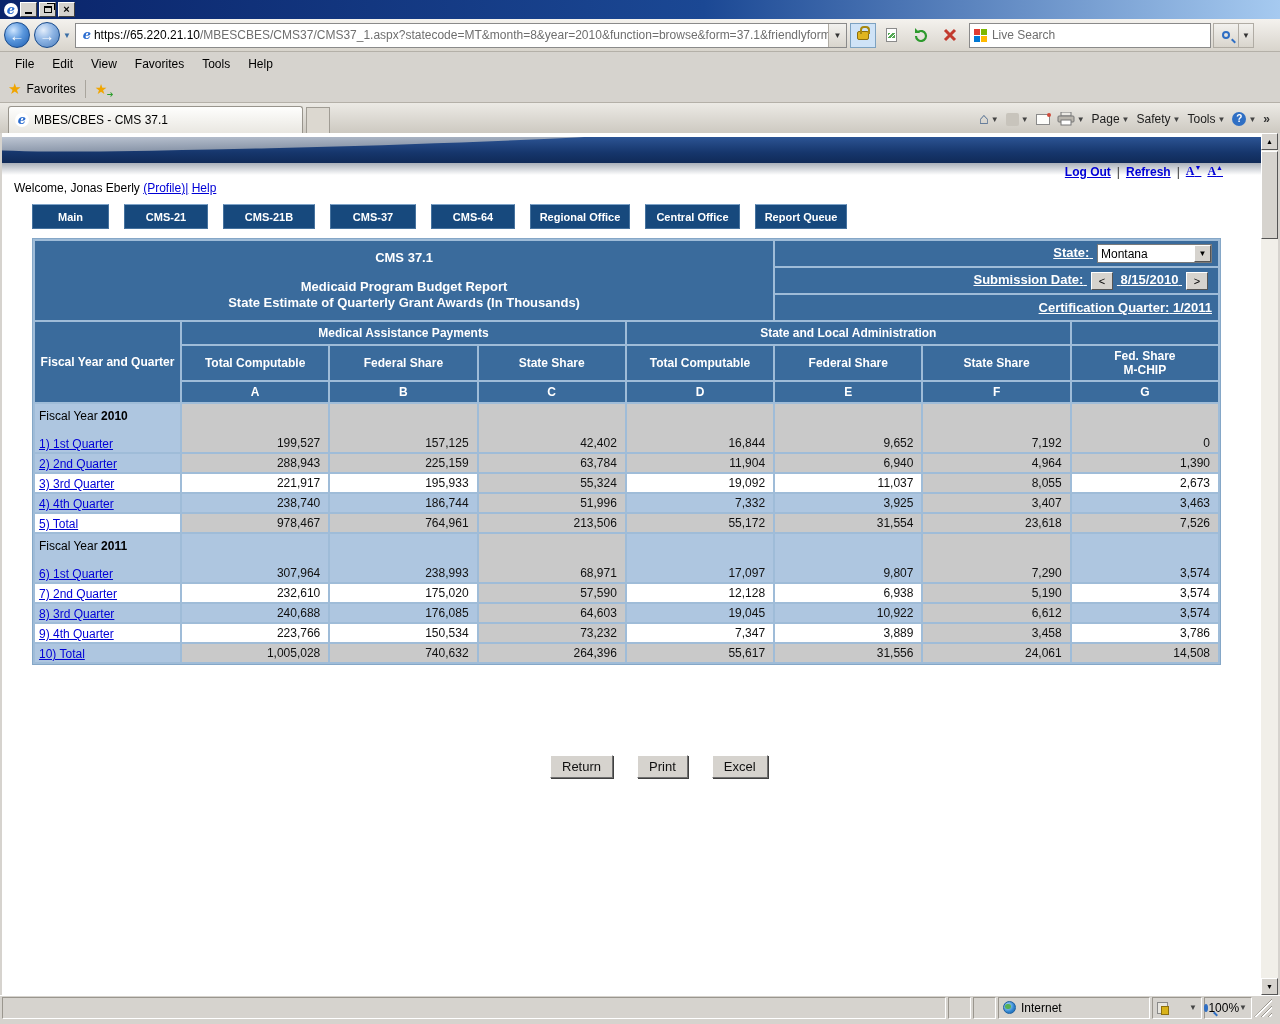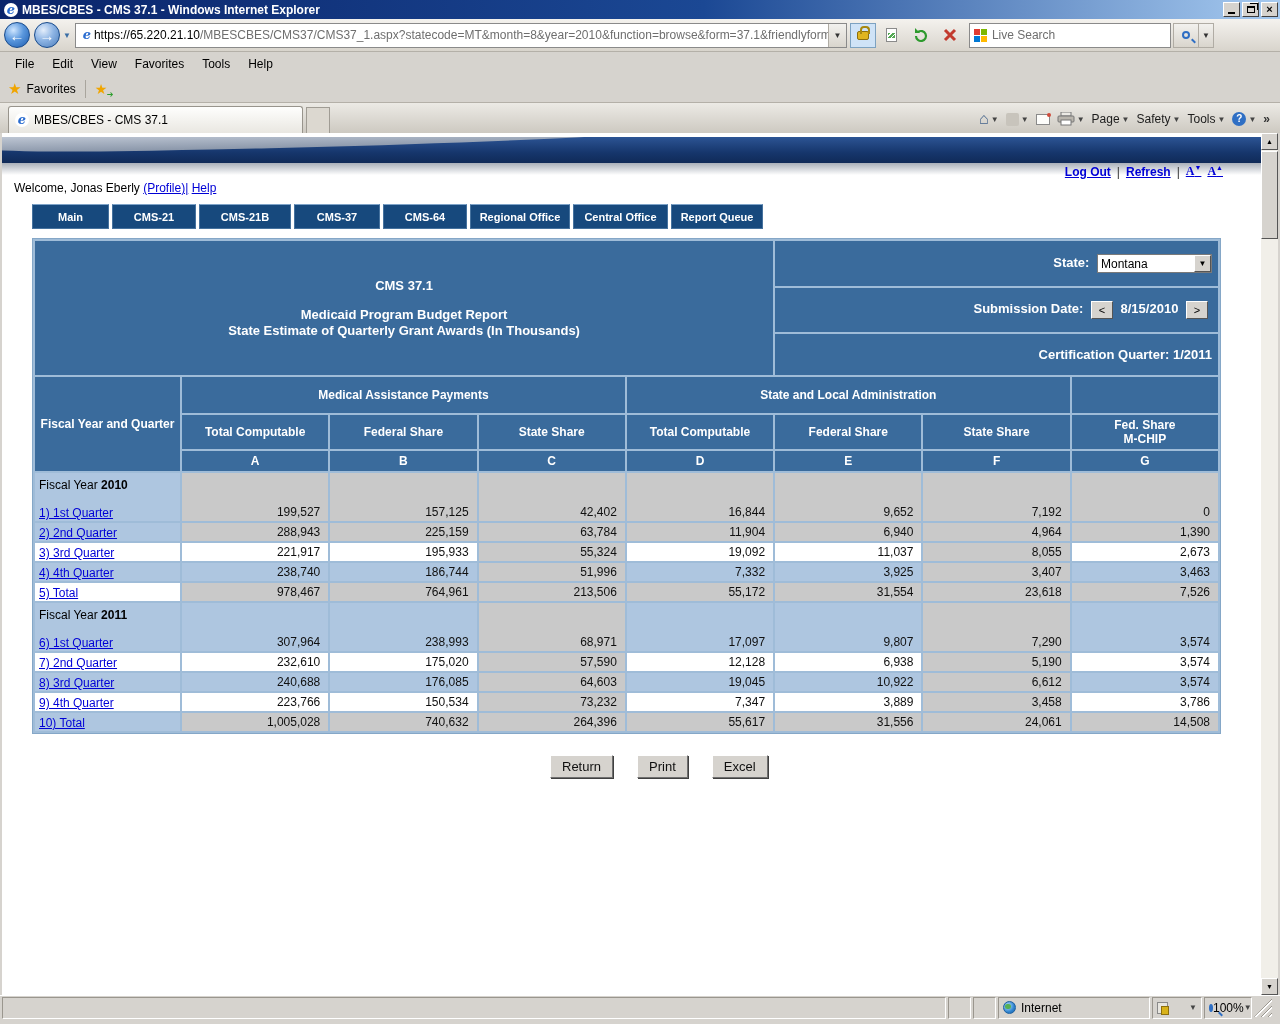--- a/index.html
+++ b/index.html
@@ -51,21 +51,21 @@
   .tool24{width:26px;height:25px;margin-left:3px;border:1px solid transparent;
     display:flex;align-items:center;justify-content:center;}
   .tool24.lock{background:#cfe3f7;border-color:#7da2c1;}
   .lockglyph{display:inline-block;width:12px;height:9px;background:#e0b51f;border:1px solid #8d6f0e;
     border-radius:2px;position:relative;}
   .lockglyph:before{content:"";position:absolute;left:2px;top:-6px;width:6px;height:6px;
     border:2px solid #a8880f;border-bottom:none;border-radius:4px 4px 0 0;}
   .pageicon{display:inline-block;width:11px;height:14px;background:#fff;border:1px solid #8a8a8a;position:relative;}
   .pageicon:after{content:"";position:absolute;left:1px;top:4px;width:7px;height:5px;
     background:repeating-linear-gradient(135deg,#52a852 0 2px,#fff 2px 3px);}
-  #searchbox{height:25px;width:202px;background:#fff;border:1px solid #8a8a8a;margin-left:6px;
+  #searchbox{height:25px;width:242px;background:#fff;border:1px solid #8a8a8a;margin-left:6px;
     display:flex;align-items:center;padding-left:4px;}
   #searchbox .ph{color:#6e6e6e;font-size:12px;flex:1;}
   .winflag{display:inline-block;width:13px;height:13px;margin-right:5px;
     background:
       linear-gradient(#e03c31,#e03c31) 0 0/6px 6px no-repeat,
       linear-gradient(#7db700,#7db700) 7px 0/6px 6px no-repeat,
       linear-gradient(#0078d4,#0078d4) 0 7px/6px 6px no-repeat,
       linear-gradient(#ffb900,#ffb900) 7px 7px/6px 6px no-repeat;}
   #searchbtn{width:26px;height:25px;margin-left:2px;background:linear-gradient(#f2f1ee,#d9d5cd);
     border:1px solid #b0aca4;display:flex;align-items:center;justify-content:center;}
@@ -115,48 +115,48 @@
   #understrip{position:absolute;left:0;top:30px;width:100%;height:12px;
     background:linear-gradient(#a9afb9,#ffffff);}
   #toplinks{position:absolute;right:38px;top:31px;font-size:12px;font-weight:bold;z-index:2;
     display:flex;align-items:center;gap:6px;}
   #toplinks a{color:var(--link-blue);}
   #toplinks .sep{color:#333;font-weight:normal;}
   .fontsz{text-decoration:underline;position:relative;font-family:"Liberation Serif",serif;}
   .fontsz sup{font-size:7px;text-decoration:none;}
   #welcome{position:absolute;left:12px;top:48px;font-size:12px;color:#000;}
   #welcome a{color:var(--link-blue);}
-  #navtabs{position:absolute;left:30px;top:71px;display:flex;gap:3px;}
+  #navtabs{position:absolute;left:30px;top:71px;display:flex;gap:15px;}
   .navtab{background:var(--nav-navy);color:#fff;font-weight:bold;font-size:11px;
     text-align:center;padding:6px 4px 5px;border:1px solid #46729e;border-top-color:#7ea3c8;cursor:default;}
   .navtab:nth-child(1){width:77px}.navtab:nth-child(2){width:84px}.navtab:nth-child(3){width:92px}
   .navtab:nth-child(4){width:86px}.navtab:nth-child(5){width:84px}.navtab:nth-child(6){width:100px}
   .navtab:nth-child(7){width:95px}.navtab:nth-child(8){width:92px}
 
   
   #report{position:absolute;left:30px;top:105px;width:1189px;table-layout:fixed;
     border-collapse:separate;border-spacing:2px;background:#9fbcd8;border:1px solid #85a7c7;}
   #report col.c0{width:145px;}
   .titlecell{background:var(--header-blue);color:#fff;font-weight:bold;text-align:center;
     font-size:13px;vertical-align:middle;margin-top:43px;}
   .titlecell .fc{display:block;margin-bottom:14px;}
   .titlecell .t1,.titlecell .t2{display:block;line-height:16px;}
   .panelcell{background:var(--header-blue);color:#fff;font-weight:bold;font-size:13px;
-    text-align:right;padding:13px 6px;height:25px;vertical-align:middle;white-space:nowrap;}
+    text-align:right;padding:3px 6px;height:25px;vertical-align:middle;white-space:nowrap;text-decoration:underline;}
   .selectbox{display:inline-flex;vertical-align:middle;width:115px;height:19px;background:#fff;
     border:1px solid #7a7a7a;align-items:center;margin-left:4px;}
   .selectbox .selval{flex:1;color:#000;font-weight:normal;font-size:12px;text-align:left;padding-left:3px;}
   .selectbox .seldd{width:17px;height:17px;background:var(--chrome);
     border:1px solid;border-color:#fff #555 #555 #fff;font-size:8px;color:#000;
     display:flex;align-items:center;justify-content:center;}
   .spin{display:inline-block;vertical-align:middle;width:22px;height:18px;background:var(--chrome);
     border:1px solid;border-color:#fff #555 #555 #fff;color:#000;font-weight:normal;
     font-size:11px;text-align:center;line-height:16px;margin:0 4px;}
   #report th{background:var(--header-blue);color:#fff;font-weight:bold;font-size:12px;padding:3px 2px;}
-  th.grp{height:36px;}
+  th.grp{height:22px;}
   th.sub{height:34px;white-space:pre-line;}
   th.ltr{height:17px;}
   th.fiscalhdr{vertical-align:middle;font-size:12px;}
   td.val{font-size:12px;text-align:right;padding:2px 8px;vertical-align:bottom;color:#101010;height:17px;}
   td.lbl{font-size:12px;padding:1px 4px;vertical-align:bottom;height:17px;}
   td.tall{height:48px;}
   .shade-b{background:var(--row-blue);}
   .shade-g{background:var(--cell-gray);}
   .shade-w{background:#fff;}
   .fy{color:#000;margin-bottom:14px;white-space:nowrap;}
@@ -178,39 +178,38 @@
 
   
   #statusbar{position:absolute;left:0;top:995px;width:1280px;height:25px;background:var(--chrome);
     border-top:1px solid #fff;display:flex;align-items:center;gap:2px;padding:2px 2px 3px 2px;}
   .seg{height:19px;border:1px solid;border-color:#9a968e #fff #fff #9a968e;
     display:flex;align-items:center;font-size:12px;color:#000;padding:10px 4px;}
   .seg.s1{width:944px;}
   .seg.s2,.seg.s3{width:23px;}
   .seg.zone{width:152px;}
   .seg.prot{width:50px;justify-content:space-between;}
-  .seg.zoom{width:48px;justify-content:flex-start;}
+  .seg.zoom{width:48px;justify-content:flex-end;}
   .grip{width:18px;height:19px;
     background:repeating-linear-gradient(135deg,transparent 0 3px,#9a968e 3px 4px,#fff 4px 5px);
     clip-path:polygon(100% 0,100% 100%,0 100%);}
   .globe{display:inline-block;width:13px;height:13px;border-radius:50%;margin-right:5px;
     background:radial-gradient(circle at 35% 35%,#bfe3ff 0%,#2f84d0 60%,#1b5fa0 100%);
     border:1px solid #1b5fa0;position:relative;}
   .globe:after{content:"";position:absolute;left:1px;top:2px;width:6px;height:5px;background:#57b054;border-radius:40%;}
   .magglyph{display:inline-block;width:8px;height:8px;border:2px solid #2f6fc4;border-radius:50%;position:relative;}
   .magglyph:after{content:"";position:absolute;left:7px;top:7px;width:5px;height:2px;background:#2f6fc4;transform:rotate(45deg);}
   .protglyph{display:inline-block;width:11px;height:12px;background:#e8e6e0;border:1px solid #8a8a8a;position:relative;}
   .protglyph:after{content:"";position:absolute;right:-2px;bottom:-2px;width:6px;height:7px;background:#d8b21a;border:1px solid #8d6f0e;}
 </style>
 </head>
 <body>
 
 <div id="titlebar">
   <span class="ielogo">e</span>
-  <span class="ttext">MBES/CBES - CMS 37.1 - Windows Internet Explorer</span>
   <span class="winbtn">
       <span class="minbar"></span>
     </span>
   <span class="winbtn">
       <span class="maxbox"></span>
     </span>
   <span class="winbtn">
       <span class="xglyph">×</span>
     </span>
 </div>

